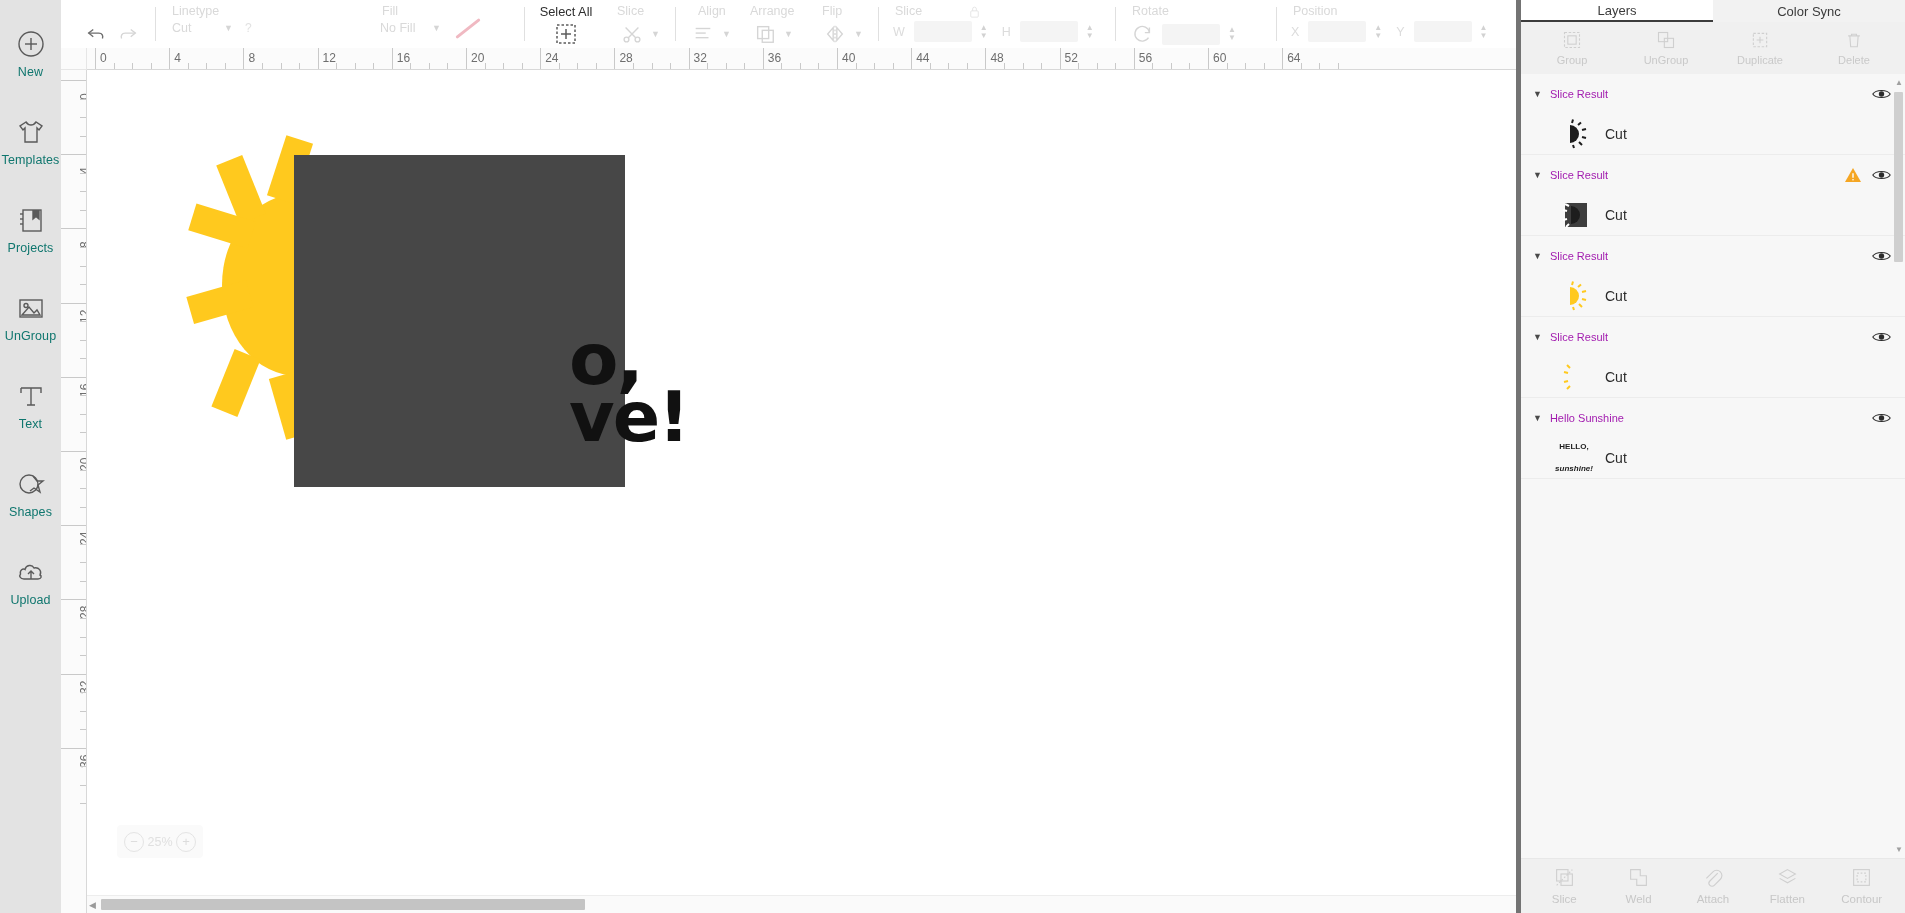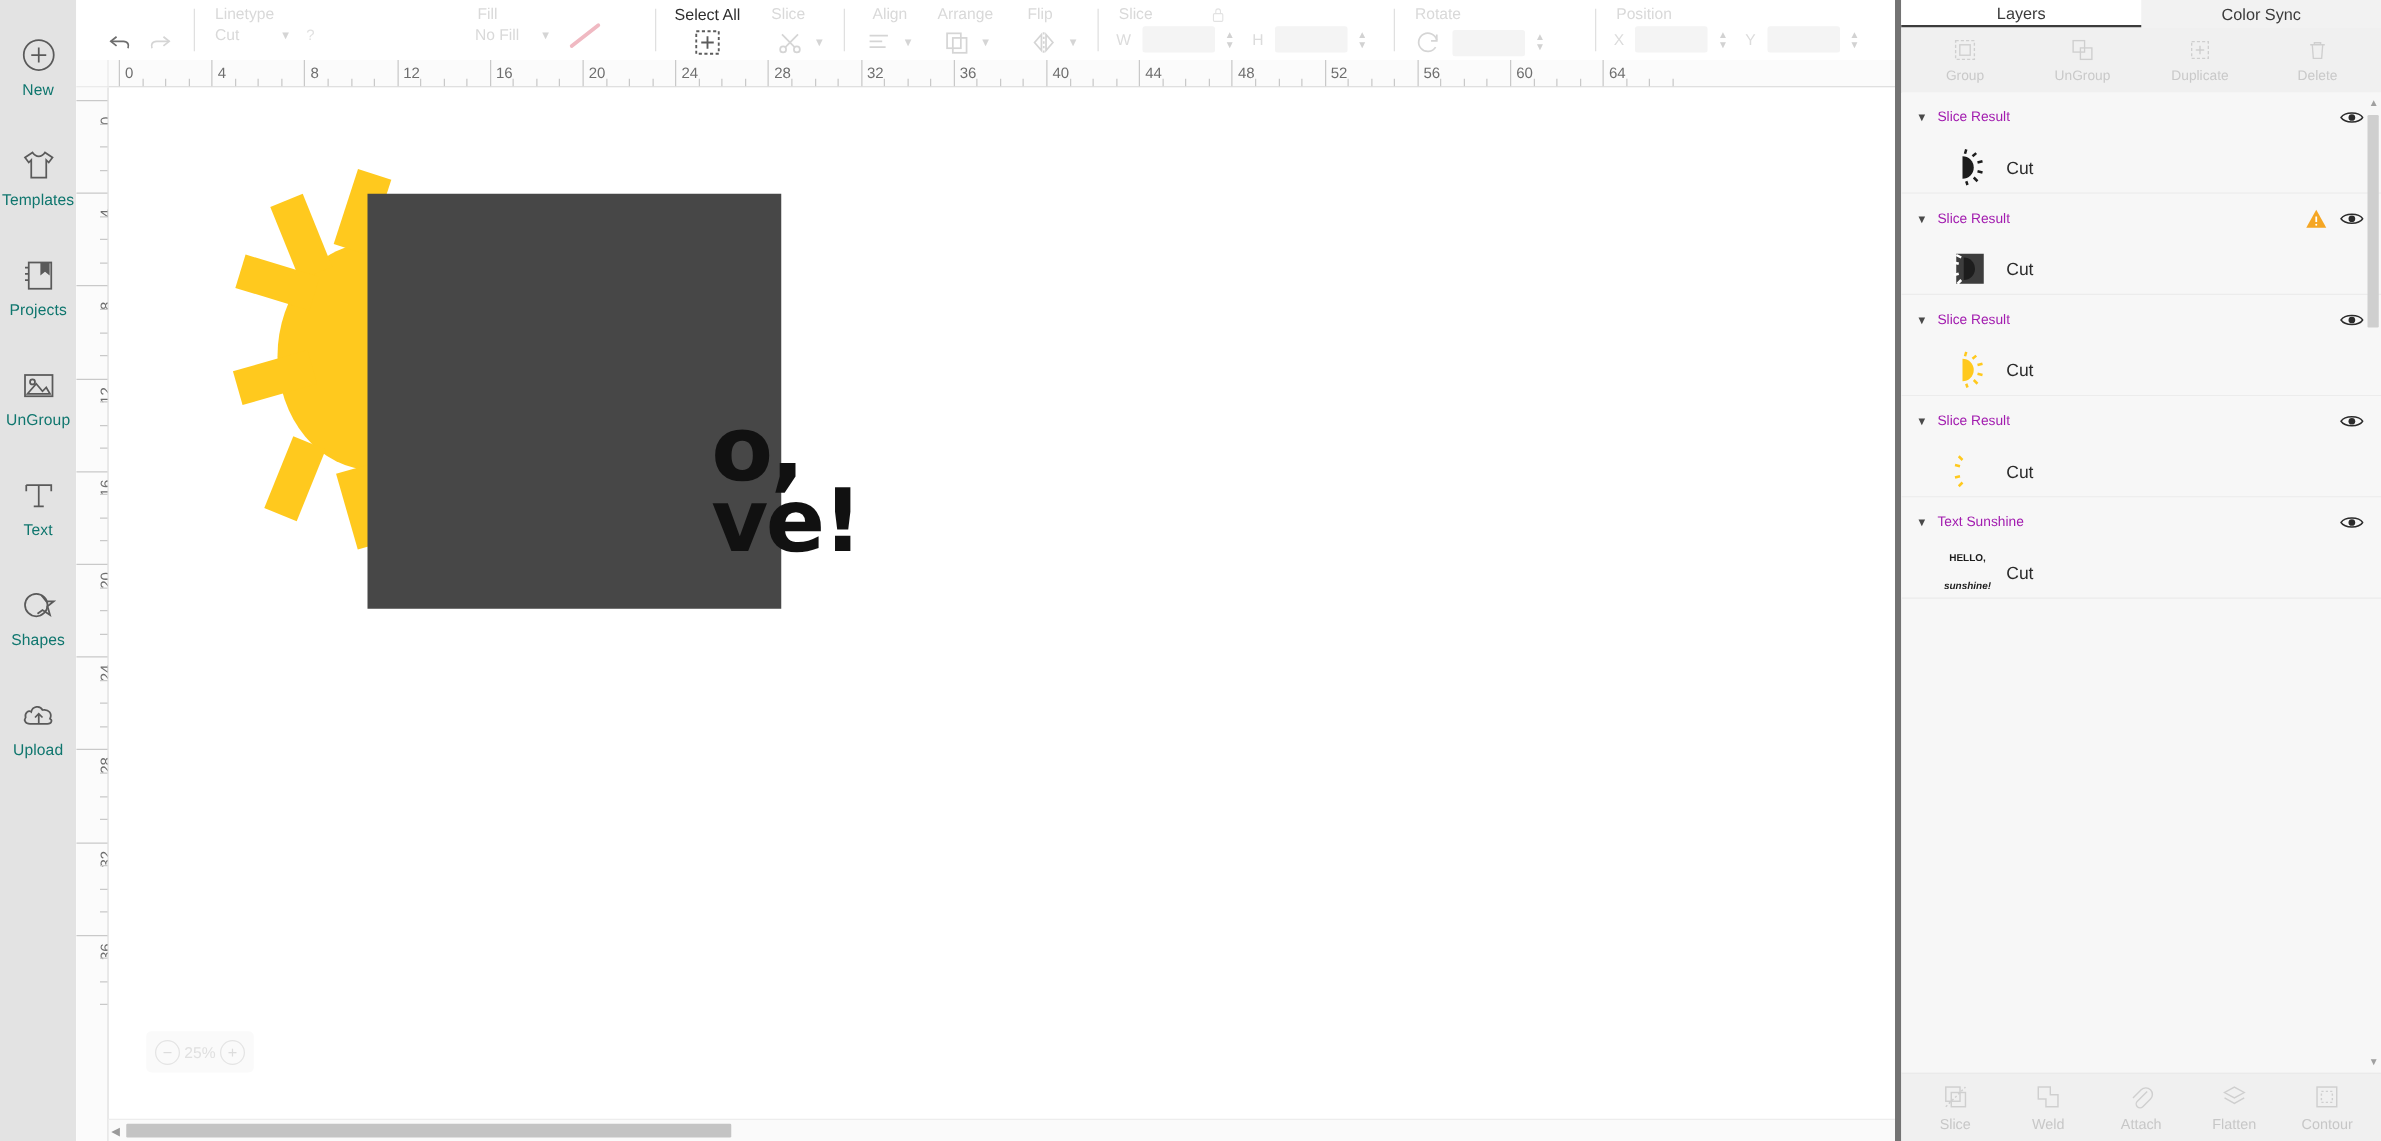--- a/index.html
+++ b/index.html
@@ -760,21 +760,21 @@
                 </g>
               </svg>
           </span>
           <span class="child-lbl">Cut</span>
         </div>
       </div>
 
       <div class="layer-group">
         <div class="lg-head">
           <span class="lg-caret">▼</span>
-          <span class="lg-title">Text Sunshine</span>
+          <span class="lg-title">Hello Sunshine</span>
           <span class="eye">
             <svg viewBox="0 0 24 16" width="19" height="14">
                 <path d="M1 8 C5 2 19 2 23 8 C19 14 5 14 1 8 Z" fill="none" stroke="#2b2b2b" stroke-width="1.4"></path>
                 <circle cx="12" cy="8" r="3.4" fill="#2b2b2b"></circle>
               </svg>
           </span>
         </div>
         <div class="lg-child">
           <span class="thumb" style="flex-direction:column; line-height:1; color:#1d1d1d; font-weight:700;">
             <span style="font-size:8px;">HELLO,</span>

